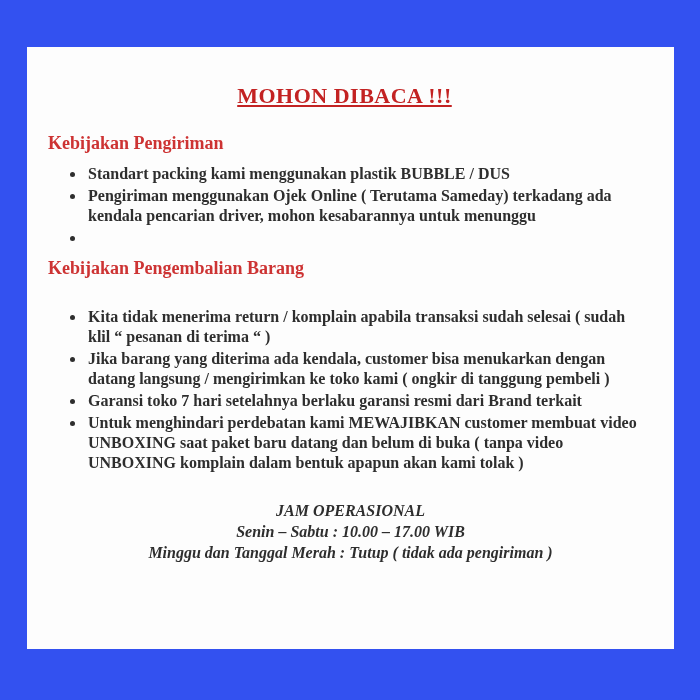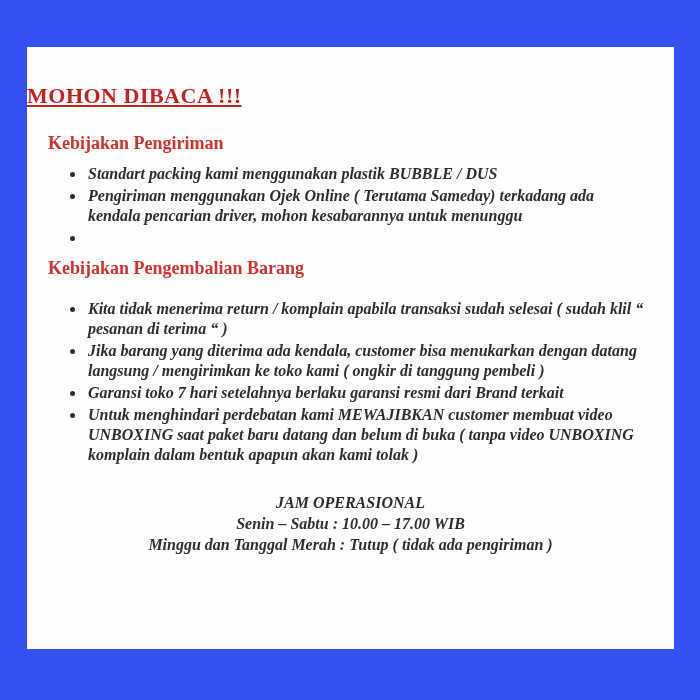--- a/index.html
+++ b/index.html
@@ -21,21 +21,21 @@
   .panel {
     position: absolute;
     left: 27px;
     top: 47px;
     width: 647px;
     height: 602px;
     background: #fdfdfd;
   }
   .title {
     margin: 36px 12px 0 0;
-    text-align: left;
+    text-align: center;
     font-size: 22px;
     font-weight: bold;
     letter-spacing: 0.5px;
     color: #c32222;
     text-decoration: underline;
   }
   .section-heading {
     margin: 0 0 0 21px;
     font-size: 18px;
     font-weight: bold;
@@ -45,26 +45,25 @@
   .heading-2 { margin-top: 32px; }
   ul.bullets {
     list-style: none;
     margin: 10px 30px 0 43px;
     padding: 0;
     color: #2e2e2e;
     font-size: 16px;
     font-weight: bold;
     line-height: 20px;
   }
-  ul.bullets-2 { margin-top: 20px; }
+  ul.bullets-2 { margin-top: 28px; }
   ul.bullets li {
     position: relative;
     padding-left: 18px;
     margin-bottom: 2px;
-    font-style: italic;
   }
   .dot {
     position: absolute;
     left: 0;
     top: 8px;
     width: 5px;
     height: 5px;
     border-radius: 50%;
     background: #2e2e2e;
   }

